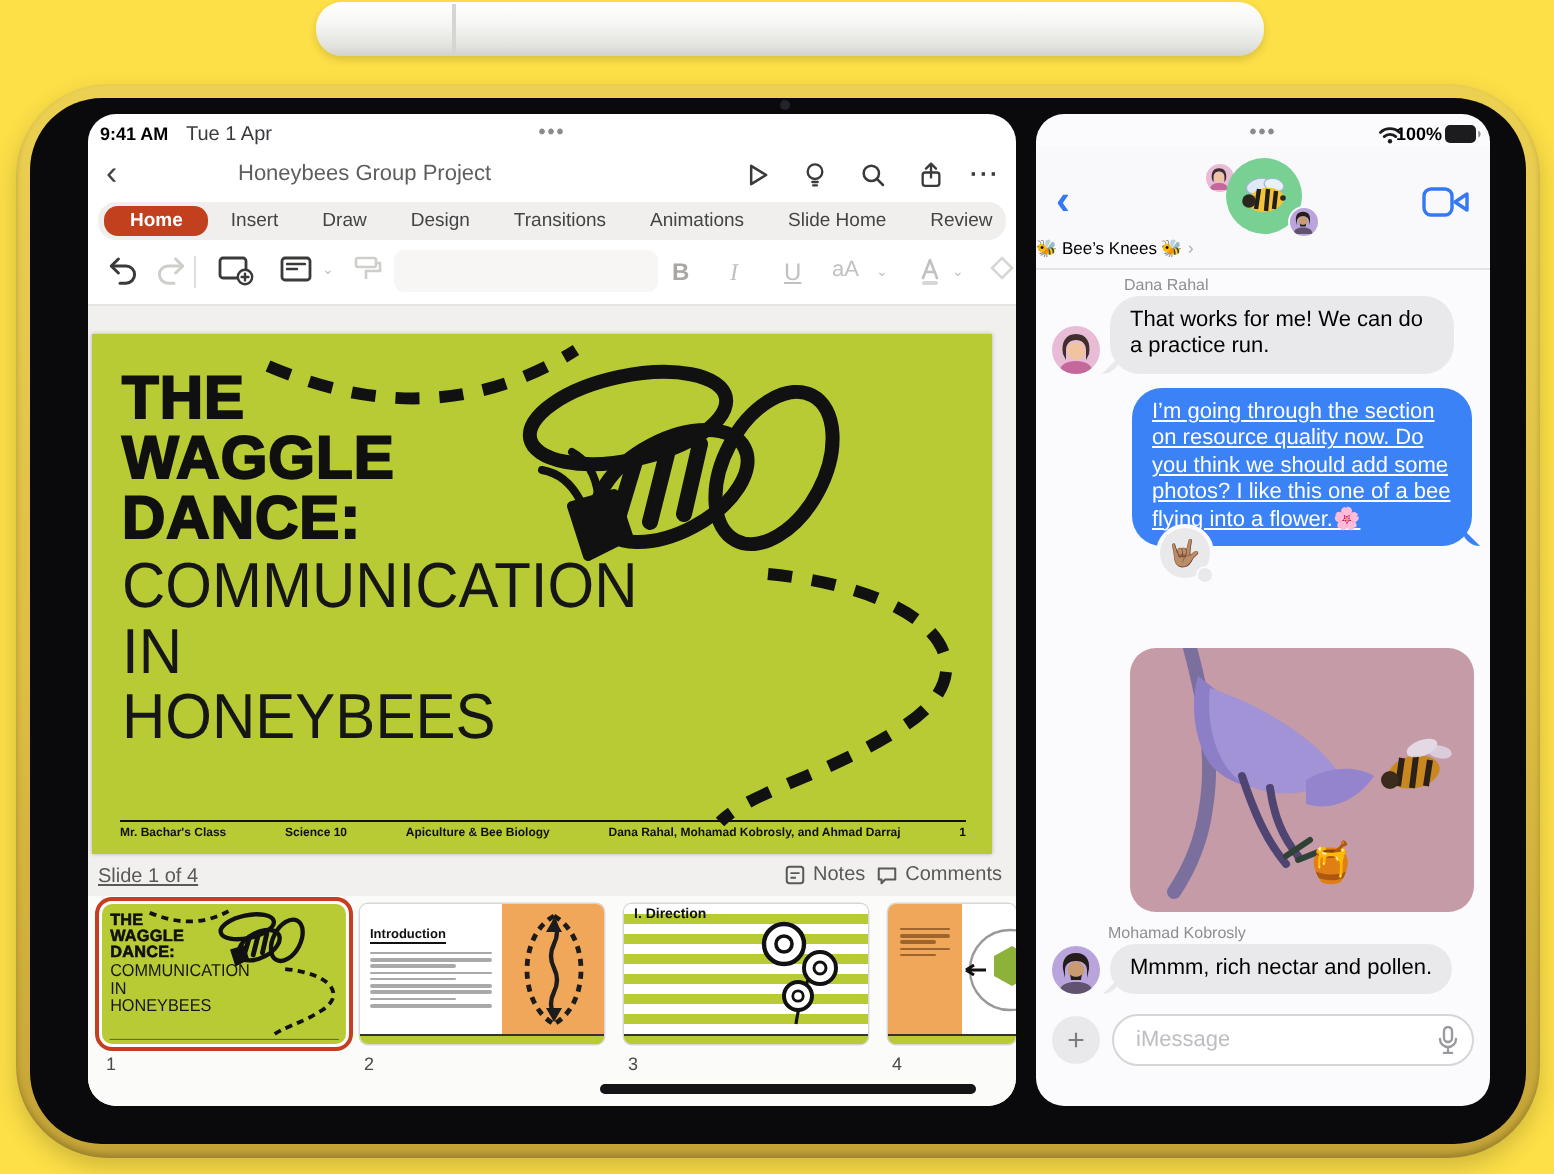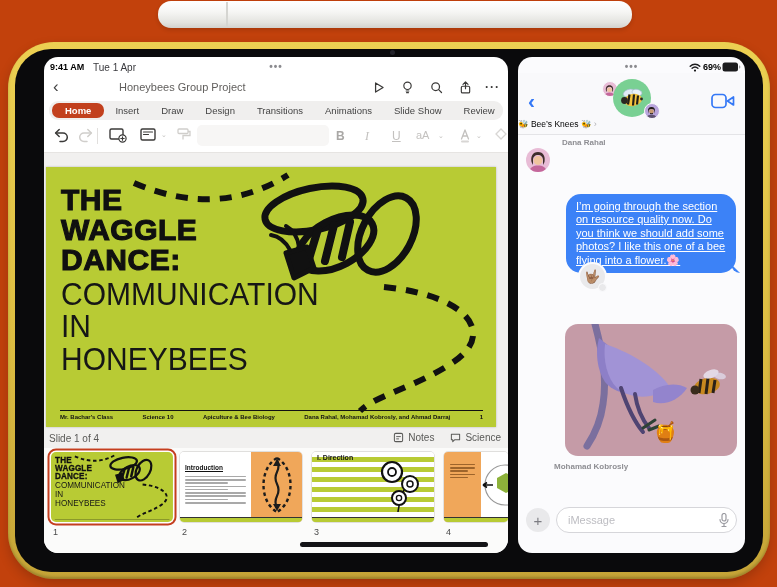--- a/index.html
+++ b/index.html
@@ -1,17 +1,17 @@
 <!DOCTYPE html>
 <html><head>
 <meta charset="utf-8">
 <style>
   * { margin:0; padding:0; box-sizing:border-box; }
   body { font-family:"Liberation Sans", sans-serif; background:#fff; }
-  .stage { position:relative; width:777px; height:587px; background:#c2410c; overflow:hidden; }
+  .stage { position:relative; width:777px; height:587px; background:#fde047; overflow:hidden; }
 
   
   .pencil { position:absolute; left:158px; top:1px; width:474px; height:27px; border-radius:13px;
     background:linear-gradient(180deg,#ffffff 0%,#f6f6f4 40%,#e3e3df 80%,#d2d2ce 100%);
     box-shadow:0 2px 4px rgba(0,0,0,.14); }
   .pencil .seam { position:absolute; left:68px; top:1px; bottom:1px; width:1.5px; background:#d5d5d1; }
 
   
   .frame { position:absolute; left:8px; top:42px; width:762px; height:537px; border-radius:46px;
     background:linear-gradient(180deg,#ecd052 0%,#ddbd42 55%,#c5a437 100%);
@@ -64,22 +64,22 @@
   .slide-main { left:2px; top:14px; box-shadow:0 0 2px rgba(0,0,0,.25); }
   .slide svg.art { position:absolute; left:0; top:0; }
   .t-bold { position:absolute; left:15px; top:18px; font-size:30px; line-height:30px; font-weight:700;
     color:#101010; -webkit-text-stroke:1.1px #101010; letter-spacing:.5px; }
   .t-light { position:absolute; left:15px; top:110px; font-size:30px; line-height:31px; font-weight:400;
     color:#161616; transform:scaleY(1.06); transform-origin:0 0; letter-spacing:0; }
   .s-footer { position:absolute; left:14px; right:13px; bottom:7px; border-top:1.7px solid #111;
     padding-top:3px; display:flex; justify-content:space-between; font-size:6px; font-weight:700; color:#111; white-space:nowrap; }
 
   .ppt-statusrow { position:absolute; left:0; right:0; top:374px; height:17px; }
-  .slide-counter { position:absolute; left:5px; top:2px; font-size:10px; color:#595957; }
-  .sr-right { position:absolute; right:7px; top:1px; display:flex; gap:16px; align-items:center; color:#595957; }
+  .slide-counter { position:absolute; left:5px; top:2px; font-size:10px; color:#595957;text-decoration:underline; }
+  .sr-right { position:absolute; right:7px; top:1px; display:flex; gap:5px; align-items:center; color:#595957; }
   .sr-item { display:flex; gap:4px; align-items:center; font-size:10px; }
 
   
   .thumbs { position:absolute; left:0; right:0; top:391px; bottom:0; background:#fbfbfa; }
   .thumb { position:absolute; top:4px; width:122px; height:70px; border-radius:4px; background:#fff;
     overflow:hidden; box-shadow:0 0 0 .7px #d8d6d4; }
   .thumb.sel { box-shadow:0 0 0 1.5px #fff, 0 0 0 3.5px #c43e1f; border-radius:5px; }
   .thumb-num { position:absolute; top:79px; font-size:9px; color:#4a4a4a; }
   .mini-wrap { width:450px; height:260px; transform:scale(0.271); transform-origin:0 0; position:absolute; left:0; top:0; }
   .t-footerband { position:absolute; left:0; right:0; bottom:0; height:5px; background:#b8cb34; border-top:.5px solid #333; }
@@ -101,21 +101,21 @@
   .av-main { position:absolute; left:11px; top:2px; width:38px; height:38px; border-radius:50%; background:#79d093;
     display:flex; align-items:center; justify-content:center; }
   .av-mini { position:absolute; width:16px; height:16px; border-radius:50%; border:1.5px solid #f9f9fb; overflow:hidden; }
   .av-mini.one { left:0px; top:4px; background:#e8bcd6; }
   .av-mini.two { right:2px; top:26px; background:#b9a5dc; }
   .grp-label { position:absolute; left:0; right:0; top:46px; text-align:left; font-size:8.5px; color:#000; }
   .grp-chev { color:#b0b0b5; font-size:9px; }
   .video-btn { position:absolute; right:10px; top:20px; }
 
   .chat { position:absolute; left:0; right:0; top:79px; bottom:0; }
-  .sender { position:absolute; font-size:8px; color:#8e8e93;font-weight:bold; }
+  .sender { position:absolute; font-size:8px; color:#8e8e93; }
   .msg-row { position:absolute; left:8px; display:flex; align-items:flex-end; gap:5px; }
   .avatar { width:24px; height:24px; border-radius:50%; overflow:hidden; flex:0 0 auto; }
   .av-dana { background:#e8bcd6; }
   .av-moh { background:#b9a5dc; }
   .bub { max-width:172px; padding:6px 10px; border-radius:15px; font-size:11px; line-height:13.4px; position:relative; }
   .bub-gray { background:#e9e9eb; color:#000; }
   .bub-gray::before { content:""; position:absolute; left:-4px; bottom:0; width:9px; height:9px; background:#e9e9eb;
     border-bottom-right-radius:10px; clip-path:polygon(0 100%,100% 100%,100% 0); }
   .msg-right { position:absolute; right:9px; }
   .bub-blue { background:#3c82f7; color:#fff;text-decoration:underline; }
@@ -185,21 +185,21 @@
       </div>
     </div>
 
     <div class="ribbon">
       <span class="tab active">Home</span>
       <span class="tab">Insert</span>
       <span class="tab">Draw</span>
       <span class="tab">Design</span>
       <span class="tab">Transitions</span>
       <span class="tab">Animations</span>
-      <span class="tab">Slide Show</span>
+      <span class="tab">Slide Home</span>
       <span class="tab">Review</span>
       <span class="tab">View</span>
     </div>
 
     <div class="ppt-toolbar">
       <span class="tb" style="left:8px">
         <svg width="18" height="18" viewBox="0 0 18 18">
             <path d="M4 7 h7 a4.3 4.3 0 1 1 0 8.6 h-3" fill="none" stroke="#3b3a39" stroke-width="1.5" stroke-linecap="round"></path>
             <path d="M7.2 3.5 L3.6 7 L7.2 10.5" fill="none" stroke="#3b3a39" stroke-width="1.5" stroke-linecap="round" stroke-linejoin="round"></path>
           </svg>
@@ -291,21 +291,21 @@
           <svg width="11" height="11" viewBox="0 0 12 12">
               <rect x="1.5" y="1.5" width="9" height="9" rx="1.5" fill="none" stroke="#595957" stroke-width="1.1"></rect>
               <path d="M3.5 5 h5 M3.5 7.5 h3" stroke="#595957" stroke-width="1"></path>
             </svg>
           <span>Notes</span>
         </span>
         <span class="sr-item">
           <svg width="11" height="11" viewBox="0 0 12 12">
               <path d="M1.5 2.5 h9 v6 h-5.5 l-2 2 v-2 h-1.5 Z" fill="none" stroke="#595957" stroke-width="1.1" stroke-linejoin="round"></path>
             </svg>
-          <span>Science</span>
+          <span>Comments</span>
         </span>
       </div>
     </div>
 
     <div class="thumbs">
       <div class="thumb sel" style="left:7px">
         <div class="mini-wrap">
           <div class="slide">
             <svg class="art" width="450" height="260" viewBox="0 0 450 260">
               <path d="M88 16 Q 172 52 242 8" fill="none" stroke="#111" stroke-width="7" stroke-dasharray="13 10"></path>
@@ -395,21 +395,21 @@
     </div>
   </div>
 
   <div class="pane pane-msg">
     <span class="dots" style="left:50%; transform:translateX(-50%)">•••</span>
     <svg width="12" height="9" viewBox="0 0 12 9" style="position:absolute; right:44px; top:6px">
       <path d="M1.2 3.2 a7 7 0 0 1 9.6 0" fill="none" stroke="#1c1c1e" stroke-width="1.4" stroke-linecap="round"></path>
       <path d="M3.1 5.3 a4.3 4.3 0 0 1 5.8 0" fill="none" stroke="#1c1c1e" stroke-width="1.4" stroke-linecap="round"></path>
       <circle cx="6" cy="7.6" r="1.1" fill="#1c1c1e"></circle>
     </svg>
-    <span class="sb-batt-pct">69%</span>
+    <span class="sb-batt-pct">100%</span>
     <svg width="19" height="10" viewBox="0 0 19 10" style="position:absolute; right:4px; top:5px">
       <rect x="0.5" y="0.5" width="15.5" height="9" rx="2.5" fill="#1c1c1e"></rect>
       <path d="M17.2 3.2 a2 2 0 0 1 0 3.6 Z" fill="#8a8a8e"></path>
     </svg>
 
     <div class="msg-header">
       <span class="msg-back">‹</span>
       <div class="avatar-cluster">
         <span class="av-mini one">
           <svg width="13" height="13" viewBox="0 0 24 24">
@@ -450,20 +450,21 @@
     <div class="chat">
       <span class="sender" style="left:44px; top:2px">Dana Rahal</span>
       <div class="msg-row" style="top:12px">
         <span class="avatar av-dana">
           <svg width="24" height="24" viewBox="0 0 24 24">
               <path d="M12 4 c-5.5 0-7.5 4.5-6.5 10 l1.5 3 v-5 c0-3 2-5 5-5 s5 2 5 5 v5 l1.5-3 C19.5 8.5 17.5 4 12 4 Z" fill="#3f2e2c"></path>
               <circle cx="12" cy="12.5" r="4.4" fill="#f0c49e"></circle>
               <path d="M3 24 c1-5 4.5-6.5 9-6.5 s8 1.5 9 6.5 Z" fill="#c4679b"></path>
             </svg>
         </span>
+        <div class="bub bub-gray">That works for me! We can do a practice run.</div>
       </div>
 
       <div class="msg-right" style="top:58px">
         <div class="bub bub-blue" style="max-width:170px">I’m going through the section on resource quality now. Do you think we should add some photos? I like this one of a bee flying into a flower.🌸</div>
       </div>
 
       <span class="tapback" style="left:60px; top:126px">
         <span>🤟🏽</span>
       </span>
 
@@ -479,20 +480,31 @@
           <ellipse cx="142" cy="62" rx="13" ry="8" fill="#c8881f" transform="rotate(-12 142 62)"></ellipse>
           <path d="M136 55 l-2 14 M143 54 l-2 16 M150 56 l-2 13" stroke="#2b2118" stroke-width="3"></path>
           <circle cx="130" cy="66" r="4.5" fill="#3a2c1c"></circle>
           <ellipse cx="146" cy="50" rx="8" ry="4" fill="#e8e3ee" opacity=".85" transform="rotate(-20 146 50)"></ellipse>
           <ellipse cx="155" cy="52" rx="6" ry="3.2" fill="#ded8e8" opacity=".8" transform="rotate(10 155 52)"></ellipse>
         </svg>
         <span class="photo-sticker">🍯</span>
       </div>
 
       <span class="sender" style="left:36px; top:326px">Mohamad Kobrosly</span>
+      <div class="msg-row" style="top:336px">
+        <span class="avatar av-moh">
+          <svg width="24" height="24" viewBox="0 0 24 24">
+              <path d="M12 3.5 c-5 0-7 3.5-6.5 8 l1 4.5 v-4 c0-3 2.5-4.5 5.5-4.5 s5.5 1.5 5.5 4.5 v4 l1-4.5 C19 7 17 3.5 12 3.5 Z" fill="#241d1a"></path>
+              <circle cx="12" cy="12" r="4.2" fill="#c99b72"></circle>
+              <path d="M9 13.5 c0 2.5 6 2.5 6 0 l-.5 3.5 h-5 Z" fill="#241d1a"></path>
+              <path d="M3 24 c1-5 4.5-6 9-6 s8 1 9 6 Z" fill="#5f5370"></path>
+            </svg>
+        </span>
+        <div class="bub bub-gray">Mmmm, rich nectar and pollen.</div>
+      </div>
 
       <div class="composer">
         <span class="plus-btn">+</span>
         <input class="im-field" type="text" placeholder="iMessage" style="">
         <svg class="mic" width="10" height="14" viewBox="0 0 10 14">
           <rect x="3" y="0.5" width="4" height="7.5" rx="2" fill="none" stroke="#9a9aa0" stroke-width="1.2"></rect>
           <path d="M1 6.5 a4 4 0 0 0 8 0 M5 10.5 v3 M3 13.5 h4" fill="none" stroke="#9a9aa0" stroke-width="1.2" stroke-linecap="round"></path>
         </svg>
       </div>
     </div>

